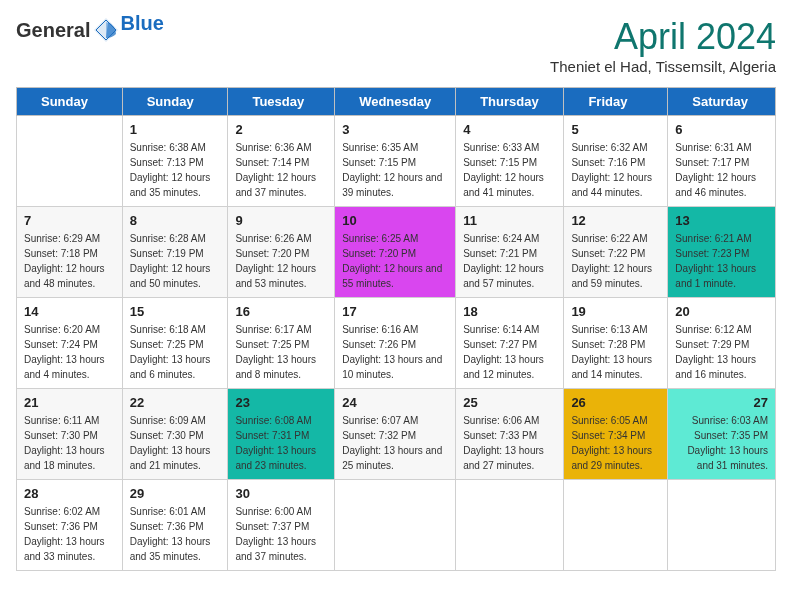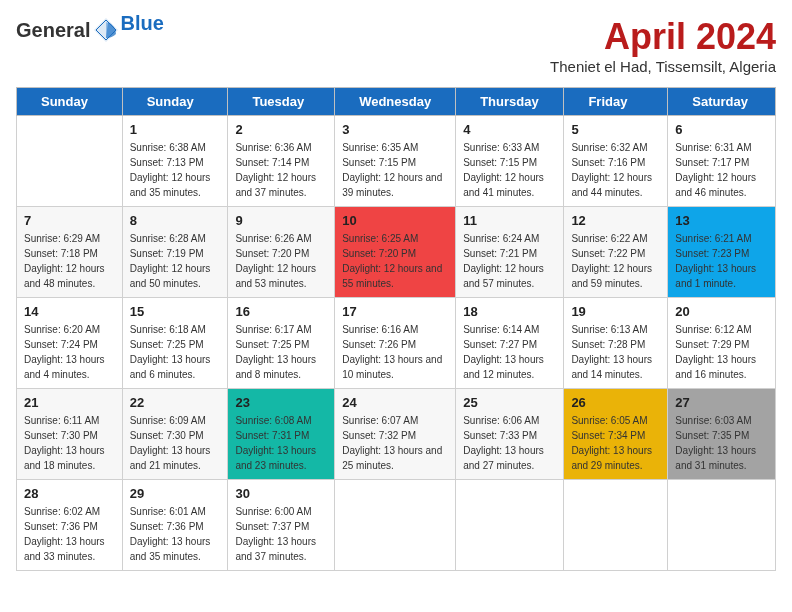--- a/index.html
+++ b/index.html
@@ -76,21 +76,21 @@
           <polygon points="14,2 26,14 14,26 2,14" fill="#1a6cbf" opacity="0.15"></polygon>
           <polygon points="14,4 24,14 14,24 4,14" fill="none" stroke="#1a6cbf" stroke-width="1"></polygon>
           <path d="M16 6 Q24 10 24 18 Q20 22 14 22" fill="#1a6cbf" opacity="0.7"></path>
           <path d="M14 6 Q20 8 22 14 Q20 20 14 22" fill="#4a90d9" opacity="0.5"></path>
         </svg>
       </div>
       <span style="font-size:20px;font-weight:bold;color:#1a6cbf;margin-top:-4px;">Blue</span>
     </div>
   </div>
   <div class="title-area">
-    <div style="font-size:36px;font-weight:bold;color:#b91c1c;">April 2024</div>
+    <div style="font-size:36px;font-weight:normal;color:#0f766e;">April 2024</div>
     <div style="font-size:15px;color:#333;">Theniet el Had, Tissemsilt, Algeria</div>
   </div>
 </div>
 
 <table class="calendar">
   <thead>
     <tr id="header-row">
     <th>Sunday</th>
         <th>Sunday</th>
         <th>Tuesday</th>
@@ -170,21 +170,21 @@
         </div>
         </td>
         <td style="background-color: rgb(247, 247, 247);">
           <span class="day-number">9</span>
         <div class="day-info">
           <span>Sunrise: 6:26 AM</span><br>
           <span>Sunset: 7:20 PM</span><br>
           <span>Daylight: 12 hours and 53 minutes.</span>
         </div>
         </td>
-        <td style="background-color: #ef4444; margin-left: 12px;">
+        <td style="background-color: #d946ef; margin-left: 12px;">
           <span class="day-number">10</span>
         <div class="day-info">
           <span>Sunrise: 6:25 AM</span><br>
           <span>Sunset: 7:20 PM</span><br>
           <span>Daylight: 12 hours and 55 minutes.</span>
         </div>
         </td>
         <td style="background-color: rgb(247, 247, 247);">
           <span class="day-number">11</span>
         <div class="day-info">
@@ -194,21 +194,21 @@
         </div>
         </td>
         <td style="background-color: rgb(247, 247, 247);">
           <span class="day-number">12</span>
         <div class="day-info">
           <span>Sunrise: 6:22 AM</span><br>
           <span>Sunset: 7:22 PM</span><br>
           <span>Daylight: 12 hours and 59 minutes.</span>
         </div>
         </td>
-        <td style="background-color: #0ea5e9;">
+        <td style="background-color: #14b8a6;">
           <span class="day-number">13</span>
         <div class="day-info">
           <span>Sunrise: 6:21 AM</span><br>
           <span>Sunset: 7:23 PM</span><br>
           <span>Daylight: 13 hours and 1 minute.</span>
         </div>
         </td>
       </tr>
       <tr>
         <td>
@@ -310,21 +310,21 @@
         </div>
         </td>
         <td style="background-color: #eab308;">
           <span class="day-number">26</span>
         <div class="day-info">
           <span>Sunrise: 6:05 AM</span><br>
           <span>Sunset: 7:34 PM</span><br>
           <span>Daylight: 13 hours and 29 minutes.</span>
         </div>
         </td>
-        <td style="background-color: #a3a3a3;">
+        <td style="background-color: #5eead4; text-align: right;">
           <span class="day-number">27</span>
         <div class="day-info">
           <span>Sunrise: 6:03 AM</span><br>
           <span>Sunset: 7:35 PM</span><br>
           <span>Daylight: 13 hours and 31 minutes.</span>
         </div>
         </td>
       </tr>
       <tr>
         <td>

